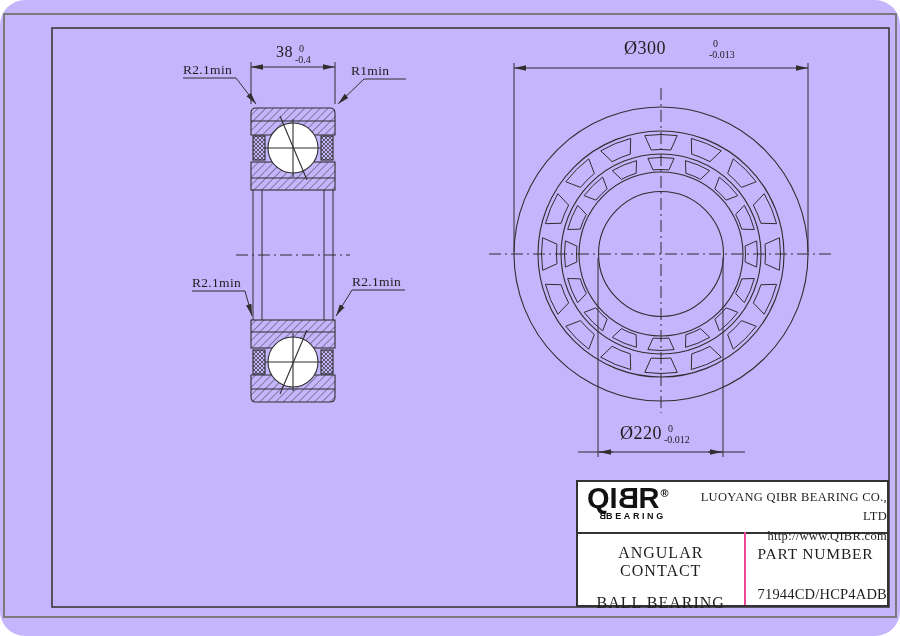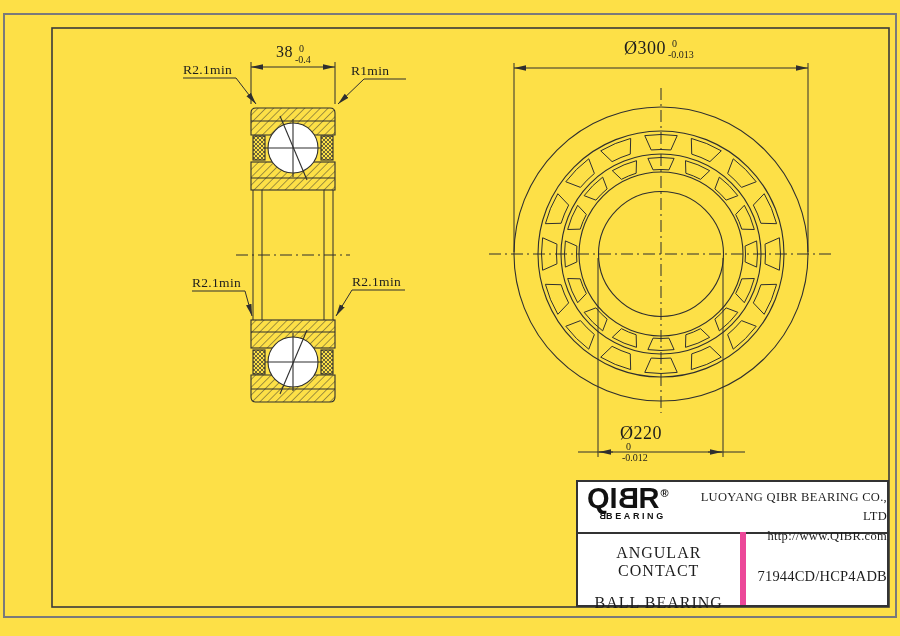--- a/index.html
+++ b/index.html
@@ -1,17 +1,17 @@
 <!DOCTYPE html>
 <html><head>
 <meta charset="utf-8">
 <style>
   html,body{margin:0;padding:0;background:#fff;}
-  .canvas{position:relative;width:900px;height:636px;background:#fde047;overflow:hidden;
-          font-family:"Liberation Serif",serif;color:#222;}
+  .canvas{position:relative;width:900px;height:636px;background:#c4b5fd;overflow:hidden;
+          font-family:"Liberation Serif",serif;color:#222;border-radius:25px;}
   .canvas svg{position:absolute;left:0;top:0;}
   
   .dim{position:absolute;display:flex;align-items:flex-start;white-space:nowrap;color:#1d1d1d;}
   .dim-main{font-size:18px;line-height:1;letter-spacing:.5px;}
   .dim-main.small{font-size:16px;}
   .dim-tol{display:flex;flex-direction:column;margin-left:2px;font-size:10px;line-height:1.05;}
   .dim-tol .up{margin-left:4px;}
   .rlabel{position:absolute;font-size:13.5px;white-space:nowrap;color:#1d1d1d;letter-spacing:.3px;text-align:center;}
   
   .tb{position:absolute;left:576px;top:480px;width:313px;height:127px;box-sizing:border-box;
@@ -21,21 +21,21 @@
   .tb-logo{width:116px;padding:1px 0 0 9px;box-sizing:border-box;color:#111;}
   .logo-main{font-family:"Liberation Sans",sans-serif;font-weight:700;font-size:29px;
              line-height:1.05;letter-spacing:0px;}
   .logo-reg{font-size:11px;vertical-align:super;font-weight:700;margin-left:1px;}
   .logo-sub{font-family:"Liberation Sans",sans-serif;font-weight:700;font-size:9px;
             letter-spacing:2.6px;margin-top:-2px;margin-left:10px;}
   .mirror{display:inline-block;transform:scaleX(-1);}
   .tb-co{flex:1;text-align:right;padding-top:6px;font-size:12.5px;line-height:1.55;
          letter-spacing:.3px;color:#1d1d1d;}
   .tb-row2{position:absolute;left:0;top:50px;right:0;bottom:0;display:flex;}
-  .tb-product{width:180px;border-right:6px solid #ec4899;box-sizing:border-box;text-align:center;
+  .tb-product{width:180px;border-right:2px solid #ec4899;box-sizing:border-box;text-align:center;
               padding-top:12px;font-size:16px;letter-spacing:1px;color:#1d1d1d;}
   .tb-product div{margin-bottom:14px;}
   .tb-part{flex:1;padding:13px 0 0 12px;font-size:15.5px;letter-spacing:.8px;color:#1d1d1d;}
   .tb-part .pn{margin-top:23px;font-size:14.5px;letter-spacing:.2px;}
 </style>
 </head>
 <body>
 
 <div class="canvas">
 
@@ -172,29 +172,29 @@
   </svg>
 
   <div class="dim" style="left:276px;top:44px;">
     <span class="dim-main small">38</span>
     <span class="dim-tol">
       <span class="up">0</span>
       <span>-0.4</span>
     </span>
   </div>
 
-  <div class="dim" style="left:624px;top:39px;">
+  <div class="dim" style="left:624px;top:39px;gap:41px;">
     <span class="dim-main">Ø300</span>
     <span class="dim-tol">
       <span class="up">0</span>
       <span>-0.013</span>
     </span>
   </div>
 
-  <div class="dim" style="left:620px;top:424px;flex-direction:column;">
+  <div class="dim" style="left:620px;top:424px;">
     <span class="dim-main">Ø220</span>
     <span class="dim-tol">
       <span class="up">0</span>
       <span>-0.012</span>
     </span>
   </div>
 
   <div class="rlabel" style="left:183px;top:62px;">R2.1min</div>
   <div class="rlabel" style="left:351px;top:63px;">R1min</div>
   <div class="rlabel" style="left:192px;top:275px;">R2.1min</div>
@@ -210,17 +210,18 @@
         <div>LUOYANG QIBR BEARING CO., LTD</div>
         <div>http://www.QIBR.com</div>
       </div>
     </div>
     <div class="tb-row2">
       <div class="tb-product">
         <div>ANGULAR CONTACT</div>
         <div>BALL BEARING</div>
       </div>
       <div class="tb-part">
+        <div>PART NUMBER</div>
         <div class="pn">71944CD/HCP4ADB</div>
       </div>
     </div>
   </div>
 </div>
 
 </body></html>

